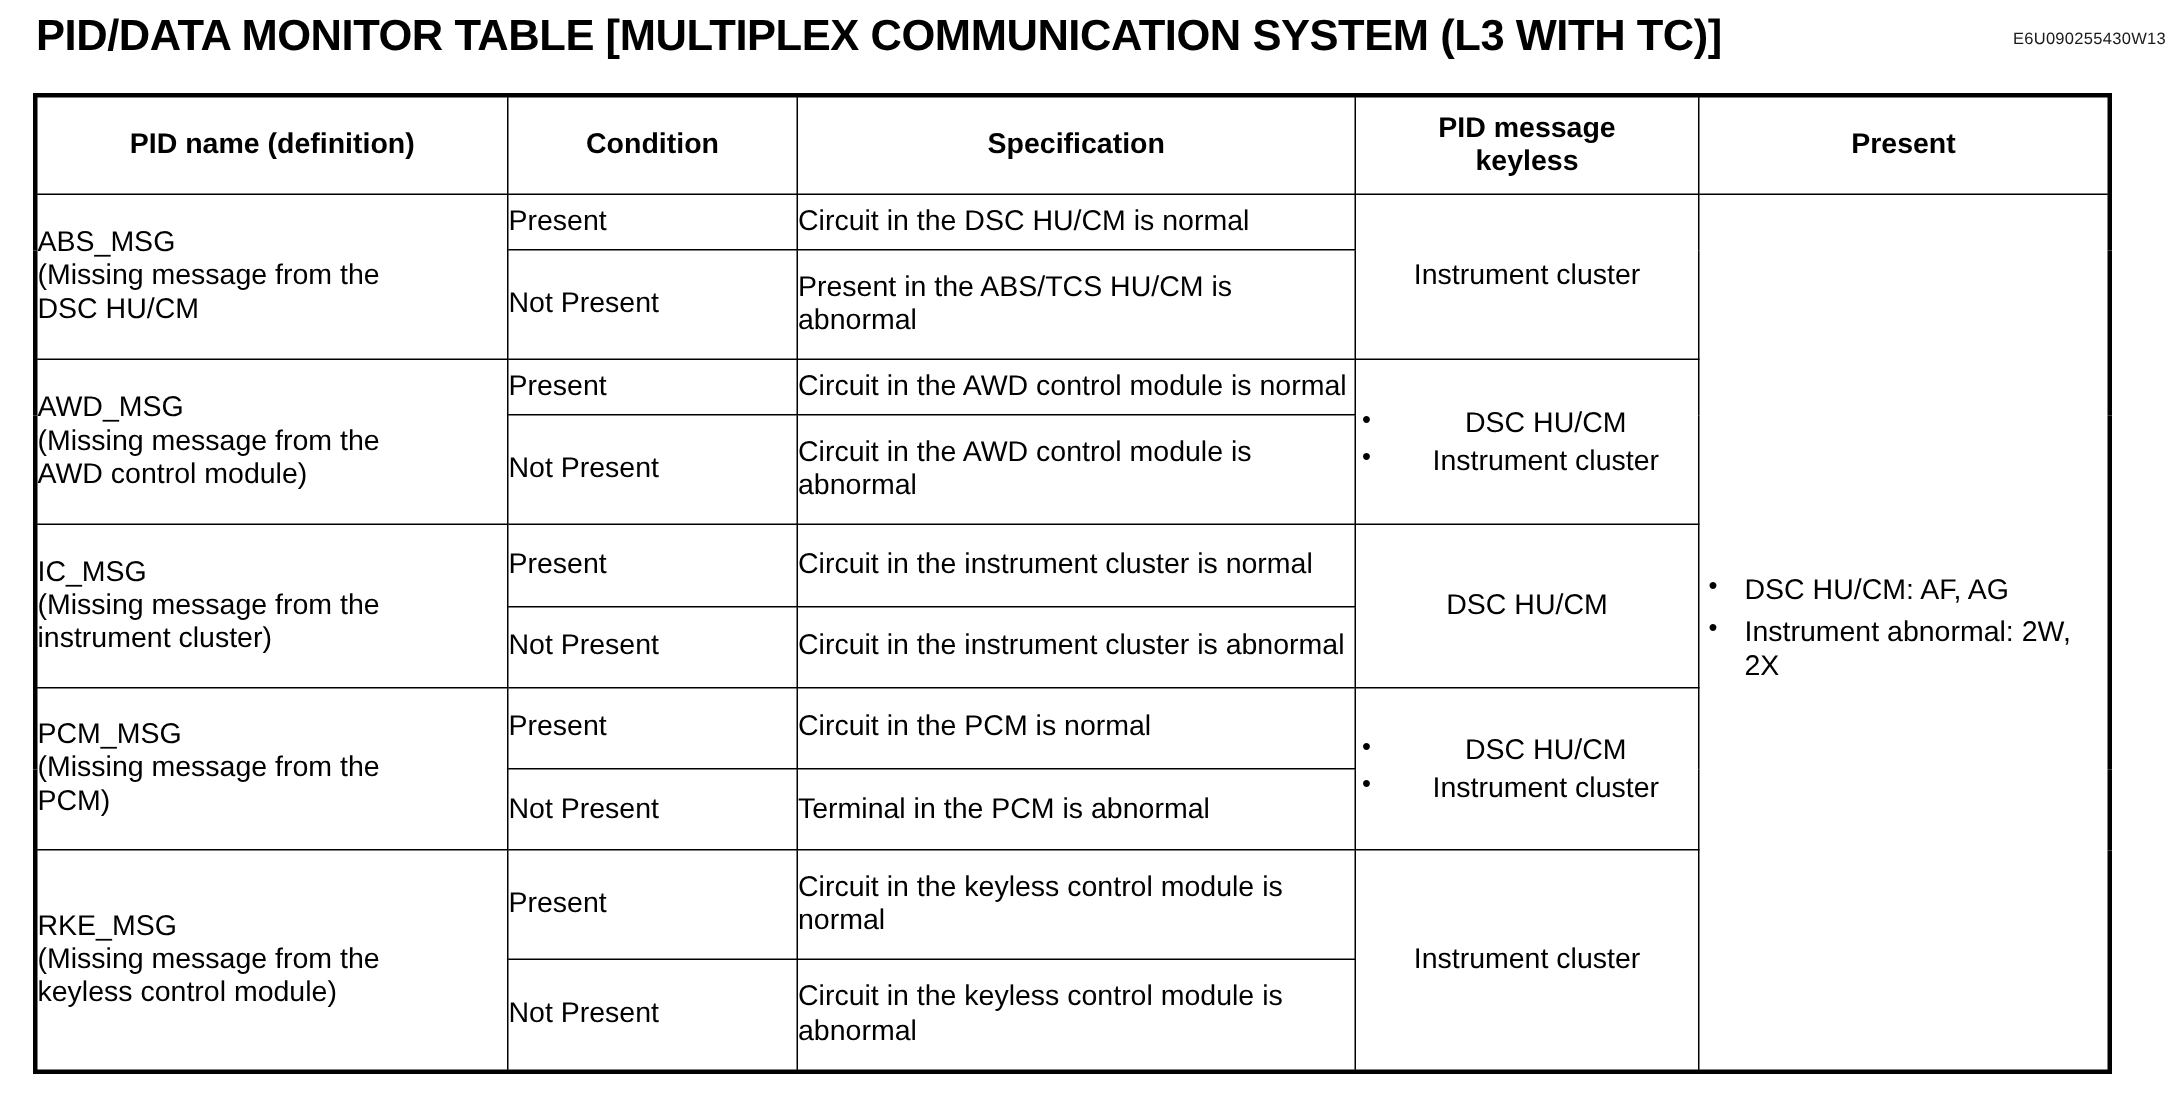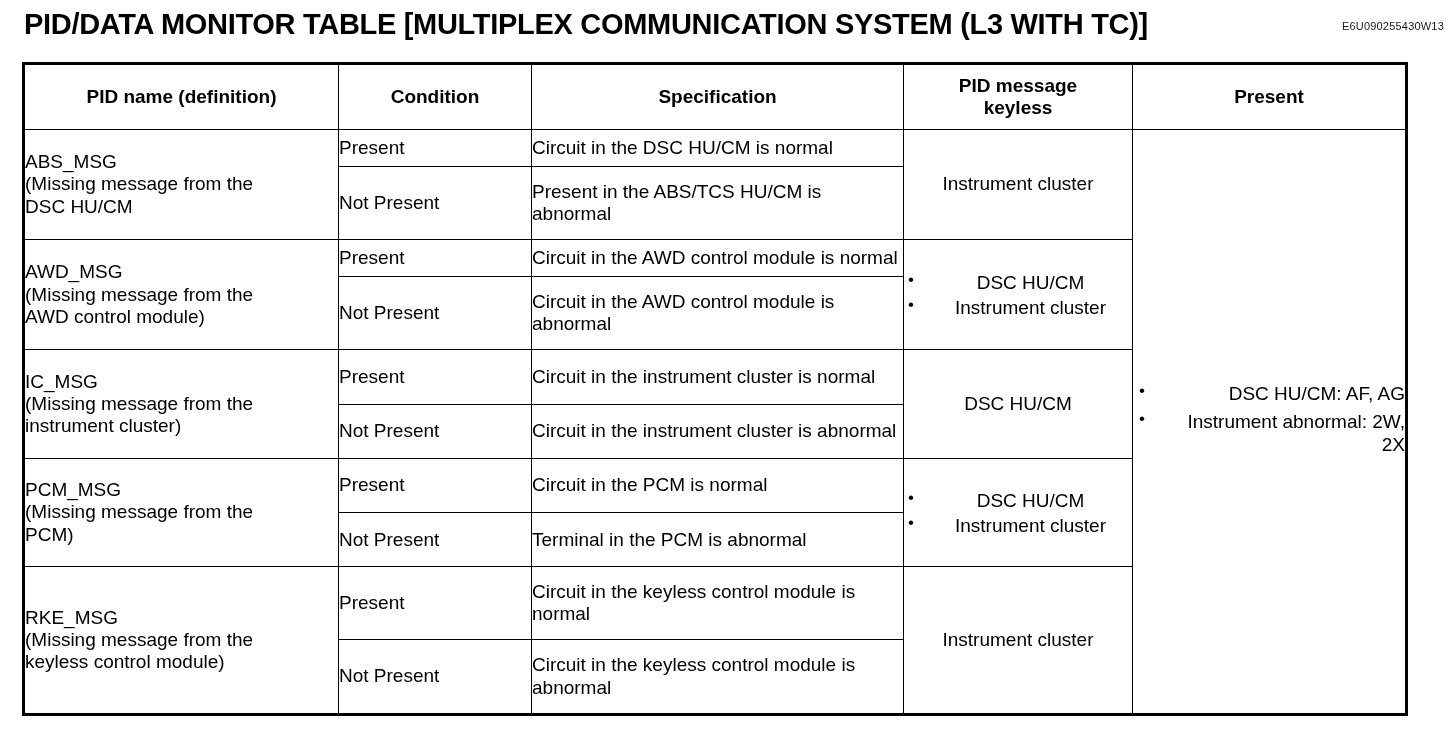--- a/index.html
+++ b/index.html
@@ -127,21 +127,21 @@
     line-height: 1.22;
   }
   ul.bullets li:last-child { margin-bottom: 0; }
   ul.bullets li::before {
     content: "\2022";
     position: absolute;
     left: 4px;
     top: -1px;
     font-size: 17px;
   }
-  td.term ul.bullets li { padding-left: 30px; margin-bottom: 5px; text-align: right; }
+  td.term ul.bullets li { padding-left: 30px; margin-bottom: 5px; }
   td.term ul.bullets li::before { left: 6px; }
 </style>
 </head>
 <body>
 
 <div class="title-block">
   <div class="doc-title">PID/DATA MONITOR TABLE [MULTIPLEX COMMUNICATION SYSTEM (L3 WITH TC)]</div>
   <div class="doc-code">E6U090255430W13</div>
 </div>
 

